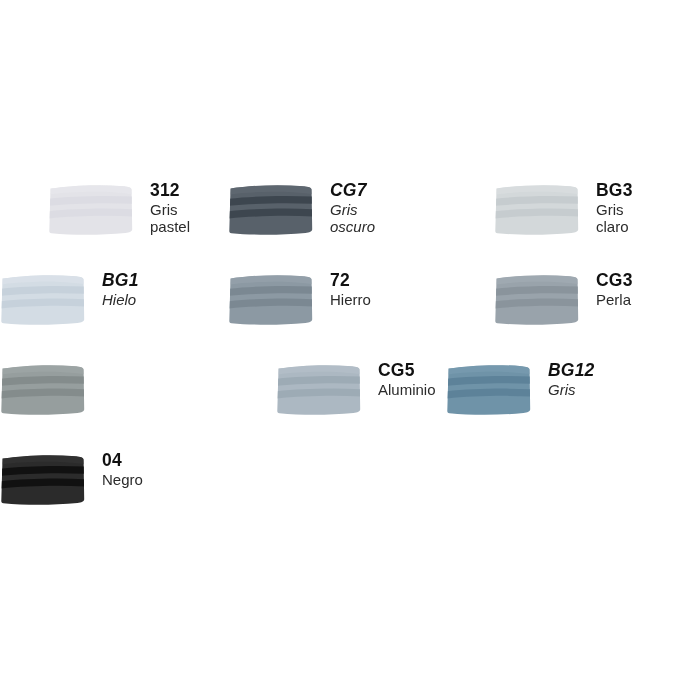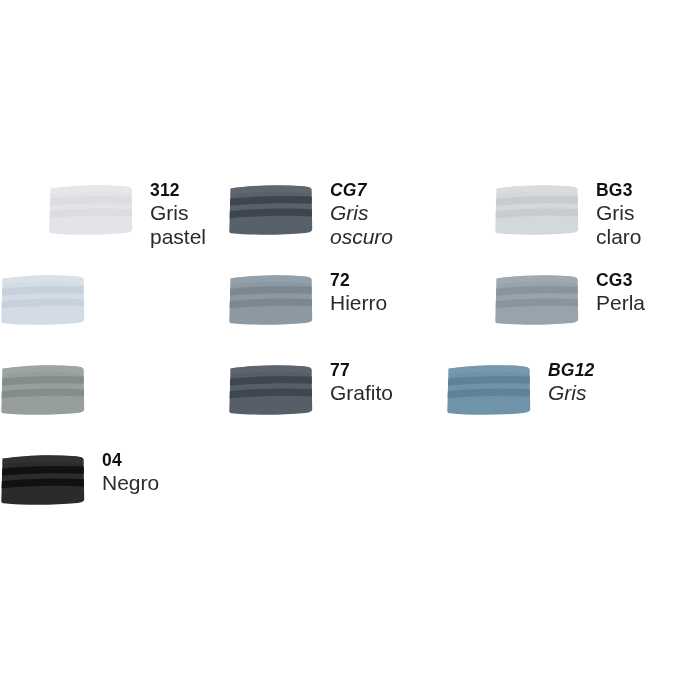--- a/index.html
+++ b/index.html
@@ -67,21 +67,21 @@
 
   .swatch-code {
     font-size: 17.5px;
     font-weight: bold;
     letter-spacing: 0.2px;
     color: #111111;
     display: block;
   }
 
   .swatch-name {
-    font-size: 21px;
+    font-size: 15px;
     font-weight: normal;
     color: #2b2b2b;
     display: block;
     white-space: pre-line;
   }
 </style>
 </head>
 <body>
 
 <div id="swatch-board">
@@ -161,20 +161,24 @@
               </clipPath>
             </defs>
             <g clip-path="url(#clip4)">
               <rect x="-4" y="-4" width="100" height="66" fill="#d3dce4"></rect>
               <path d="M -6 17.5 C 20 14.2, 56 13.0, 94 15.0 L 94 22.2 C 56 20.2, 20 21.6, -6 24.6 Z" fill="#c6d1db"></path>
               <path d="M -6 30.0 C 20 26.8, 56 25.6, 94 27.6 L 94 34.8 C 56 32.8, 20 34.2, -6 37.2 Z" fill="#c6d1db"></path>
               <path d="M 2.5 6.5 C 22 3.4, 50 2.0, 76 4.2 C 80.5 4.6, 83.5 5.6, 83.6 7.6 L 83.9 12.0 C 55 8.6, 24 9.6, 2.4 12.4 Z" fill="#dbe2e9" opacity="0.65"></path>
             </g>
           </svg>
         </div>
+        <div class="swatch-label">
+          <span class="swatch-code">BG1</span>
+          <span class="swatch-name">Hielo</span>
+        </div>
       </div>
       <div class="swatch-cell col-2">
         <div class="swatch-mark">
           <svg viewBox="0 0 88 56" preserveAspectRatio="none">
             <defs>
               <clipPath id="clip5">
                 <path d="M 2.5 6.5 C 22 3.4, 50 2.0, 76 4.2 C 80.5 4.6, 83.5 5.6, 83.6 7.6 L 84.2 47.2 C 84.3 49.6, 81.5 50.6, 77.5 51.0 C 52 53.4, 24 53.2, 3.4 51.2 C 1.6 51.0, 1.2 50.2, 1.3 48.6 L 2.5 6.5 Z"></path>
               </clipPath>
             </defs>
             <g clip-path="url(#clip5)">
@@ -221,39 +225,39 @@
             </defs>
             <g clip-path="url(#clip7)">
               <rect x="-4" y="-4" width="100" height="66" fill="#969e9e"></rect>
               <path d="M -6 17.5 C 20 14.2, 56 13.0, 94 15.0 L 94 22.2 C 56 20.2, 20 21.6, -6 24.6 Z" fill="#848c8c"></path>
               <path d="M -6 30.0 C 20 26.8, 56 25.6, 94 27.6 L 94 34.8 C 56 32.8, 20 34.2, -6 37.2 Z" fill="#848c8c"></path>
               <path d="M 2.5 6.5 C 22 3.4, 50 2.0, 76 4.2 C 80.5 4.6, 83.5 5.6, 83.6 7.6 L 83.9 12.0 C 55 8.6, 24 9.6, 2.4 12.4 Z" fill="#a0a7a7" opacity="0.65"></path>
             </g>
           </svg>
         </div>
       </div>
-      <div class="swatch-cell col-2">
-        <div class="swatch-mark">
-          <svg viewBox="0 0 88 56" preserveAspectRatio="none">
-            <defs>
-              <clipPath id="clip8">
-                <path d="M 2.5 6.5 C 22 3.4, 50 2.0, 76 4.2 C 80.5 4.6, 83.5 5.6, 83.6 7.6 L 84.2 47.2 C 84.3 49.6, 81.5 50.6, 77.5 51.0 C 52 53.4, 24 53.2, 3.4 51.2 C 1.6 51.0, 1.2 50.2, 1.3 48.6 L 2.5 6.5 Z"></path>
-              </clipPath>
-            </defs>
-            <g clip-path="url(#clip8)">
-              <rect x="-4" y="-4" width="100" height="66" fill="#565e68"></rect>
-              <path d="M -6 17.5 C 20 14.2, 56 13.0, 94 15.0 L 94 22.2 C 56 20.2, 20 21.6, -6 24.6 Z" fill="#3e4650"></path>
-              <path d="M -6 30.0 C 20 26.8, 56 25.6, 94 27.6 L 94 34.8 C 56 32.8, 20 34.2, -6 37.2 Z" fill="#3e4650"></path>
-              <path d="M 2.5 6.5 C 22 3.4, 50 2.0, 76 4.2 C 80.5 4.6, 83.5 5.6, 83.6 7.6 L 83.9 12.0 C 55 8.6, 24 9.6, 2.4 12.4 Z" fill="#606871" opacity="0.65"></path>
-            </g>
-          </svg>
-        </div>
-        <div class="swatch-label">
-          <span class="swatch-code">77</span>
-          <span class="swatch-name">Grafito</span>
+      <div class="swatch-cell col-0">
+        <div class="swatch-mark">
+          <svg viewBox="0 0 88 56" preserveAspectRatio="none">
+            <defs>
+              <clipPath id="clip9">
+                <path d="M 2.5 6.5 C 22 3.4, 50 2.0, 76 4.2 C 80.5 4.6, 83.5 5.6, 83.6 7.6 L 84.2 47.2 C 84.3 49.6, 81.5 50.6, 77.5 51.0 C 52 53.4, 24 53.2, 3.4 51.2 C 1.6 51.0, 1.2 50.2, 1.3 48.6 L 2.5 6.5 Z"></path>
+              </clipPath>
+            </defs>
+            <g clip-path="url(#clip9)">
+              <rect x="-4" y="-4" width="100" height="66" fill="#acb8c2"></rect>
+              <path d="M -6 17.5 C 20 14.2, 56 13.0, 94 15.0 L 94 22.2 C 56 20.2, 20 21.6, -6 24.6 Z" fill="#9dabb5"></path>
+              <path d="M -6 30.0 C 20 26.8, 56 25.6, 94 27.6 L 94 34.8 C 56 32.8, 20 34.2, -6 37.2 Z" fill="#9dabb5"></path>
+              <path d="M 2.5 6.5 C 22 3.4, 50 2.0, 76 4.2 C 80.5 4.6, 83.5 5.6, 83.6 7.6 L 83.9 12.0 C 55 8.6, 24 9.6, 2.4 12.4 Z" fill="#b5c0c9" opacity="0.65"></path>
+            </g>
+          </svg>
+        </div>
+        <div class="swatch-label">
+          <span class="swatch-code">CG5</span>
+          <span class="swatch-name">Aluminio</span>
         </div>
       </div>
       <div class="swatch-cell col-1">
         <div class="swatch-mark">
           <svg viewBox="0 0 88 56" preserveAspectRatio="none">
             <defs>
               <clipPath id="clip10">
                 <path d="M 2.5 6.5 C 22 3.4, 50 2.0, 76 4.2 C 80.5 4.6, 83.5 5.6, 83.6 7.6 L 84.2 47.2 C 84.3 49.6, 81.5 50.6, 77.5 51.0 C 52 53.4, 24 53.2, 3.4 51.2 C 1.6 51.0, 1.2 50.2, 1.3 48.6 L 2.5 6.5 Z"></path>
               </clipPath>
             </defs>

